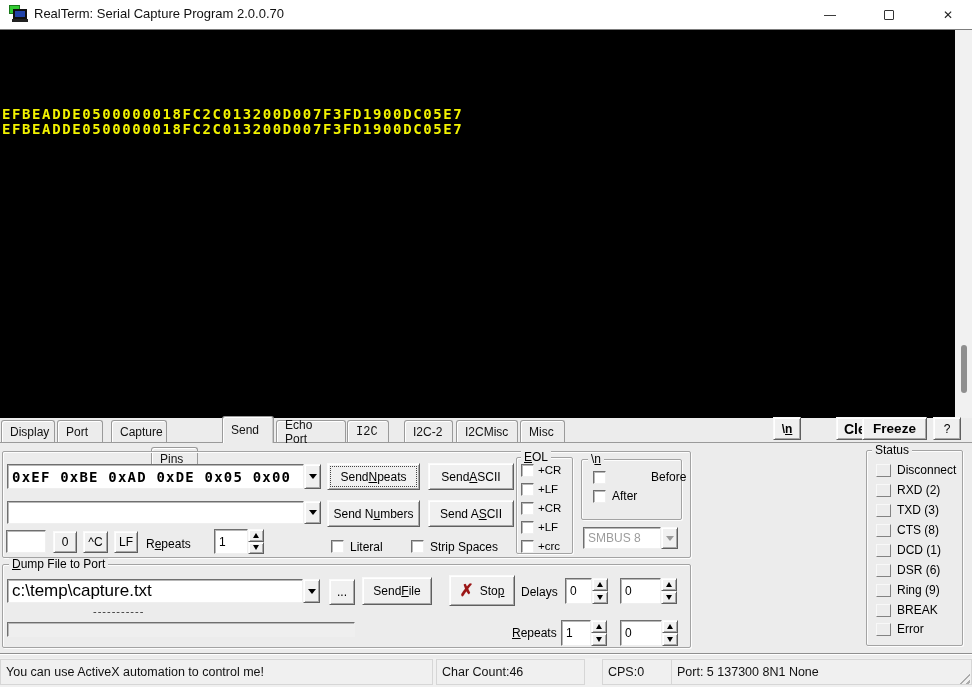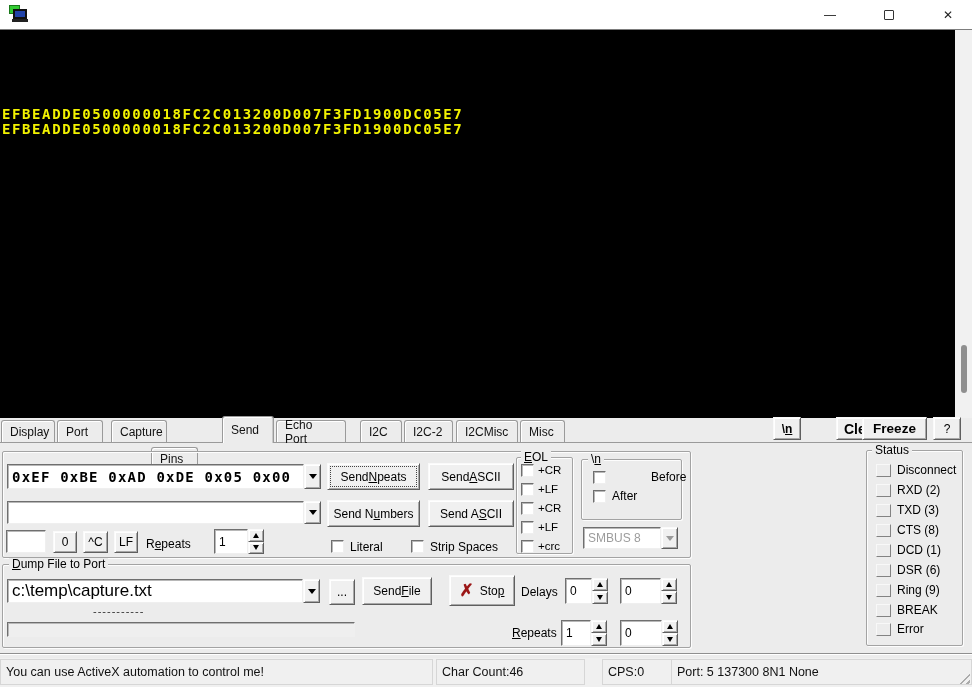--- a/index.html
+++ b/index.html
@@ -61,20 +61,21 @@
 <div class="win">
 
   <div class="titlebar">
     <svg class="app-icon" viewBox="0 0 20 18">
       <rect x="0" y="0" width="11" height="9" fill="#1a7a1a"></rect>
       <rect x="1" y="1" width="9" height="7" fill="#33cc33"></rect>
       <rect x="4" y="4" width="14" height="11" fill="#111"></rect>
       <rect x="6" y="6" width="10" height="6" fill="#2244aa"></rect>
       <rect x="3" y="14" width="16" height="3" fill="#222"></rect>
     </svg>
+    <div class="title-text">RealTerm: Serial Capture Program 2.0.0.70</div>
     <div class="winbtn" style="left:807px;">
         <span>—</span>
       </div>
     <div class="winbtn" style="left:866px;">
         <span class="max-box"></span>
       </div>
     <div class="winbtn" style="left:925px;">
         <span>✕</span>
       </div>
   </div>
@@ -100,21 +101,21 @@
     </div>
   <div class="tab" style="left:151px;width:47px;margin-top:27px;">
       <span>Pins</span>
     </div>
   <div class="tab active" style="left:222px;width:52px;">
       <span>Send</span>
     </div>
   <div class="tab" style="left:276px;width:70px;">
       <span>Echo Port</span>
     </div>
-  <div class="tab" style="left:360px;width:42px;">
+  <div class="tab" style="left:347px;width:42px;font-family:Liberation Mono, monospace;">
       <span>I2C</span>
     </div>
   <div class="tab" style="left:404px;width:49px;">
       <span>I2C-2</span>
     </div>
   <div class="tab" style="left:456px;width:62px;">
       <span>I2CMisc</span>
     </div>
   <div class="tab" style="left:520px;width:45px;">
       <span>Misc</span>

